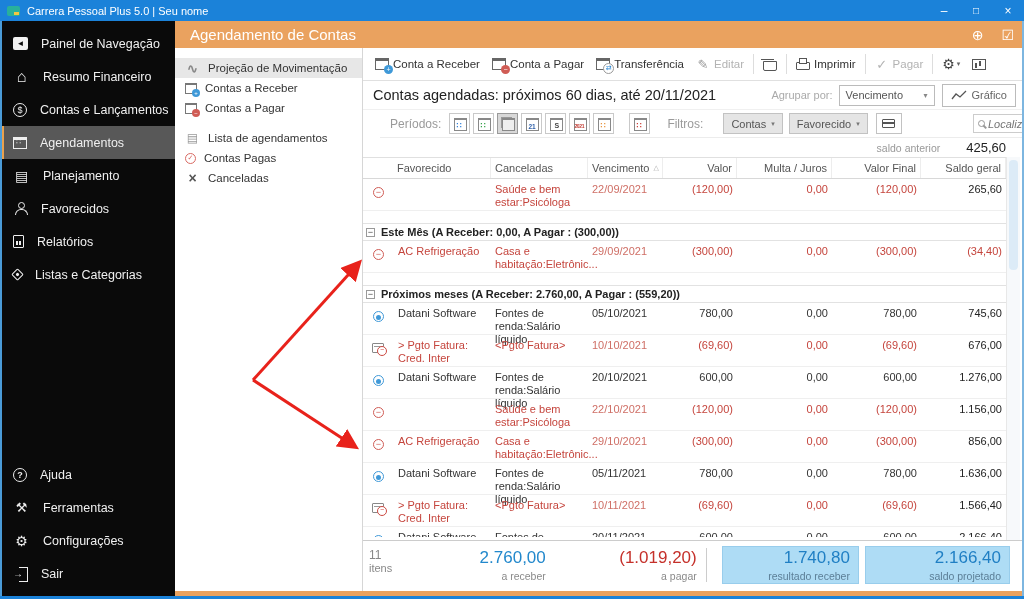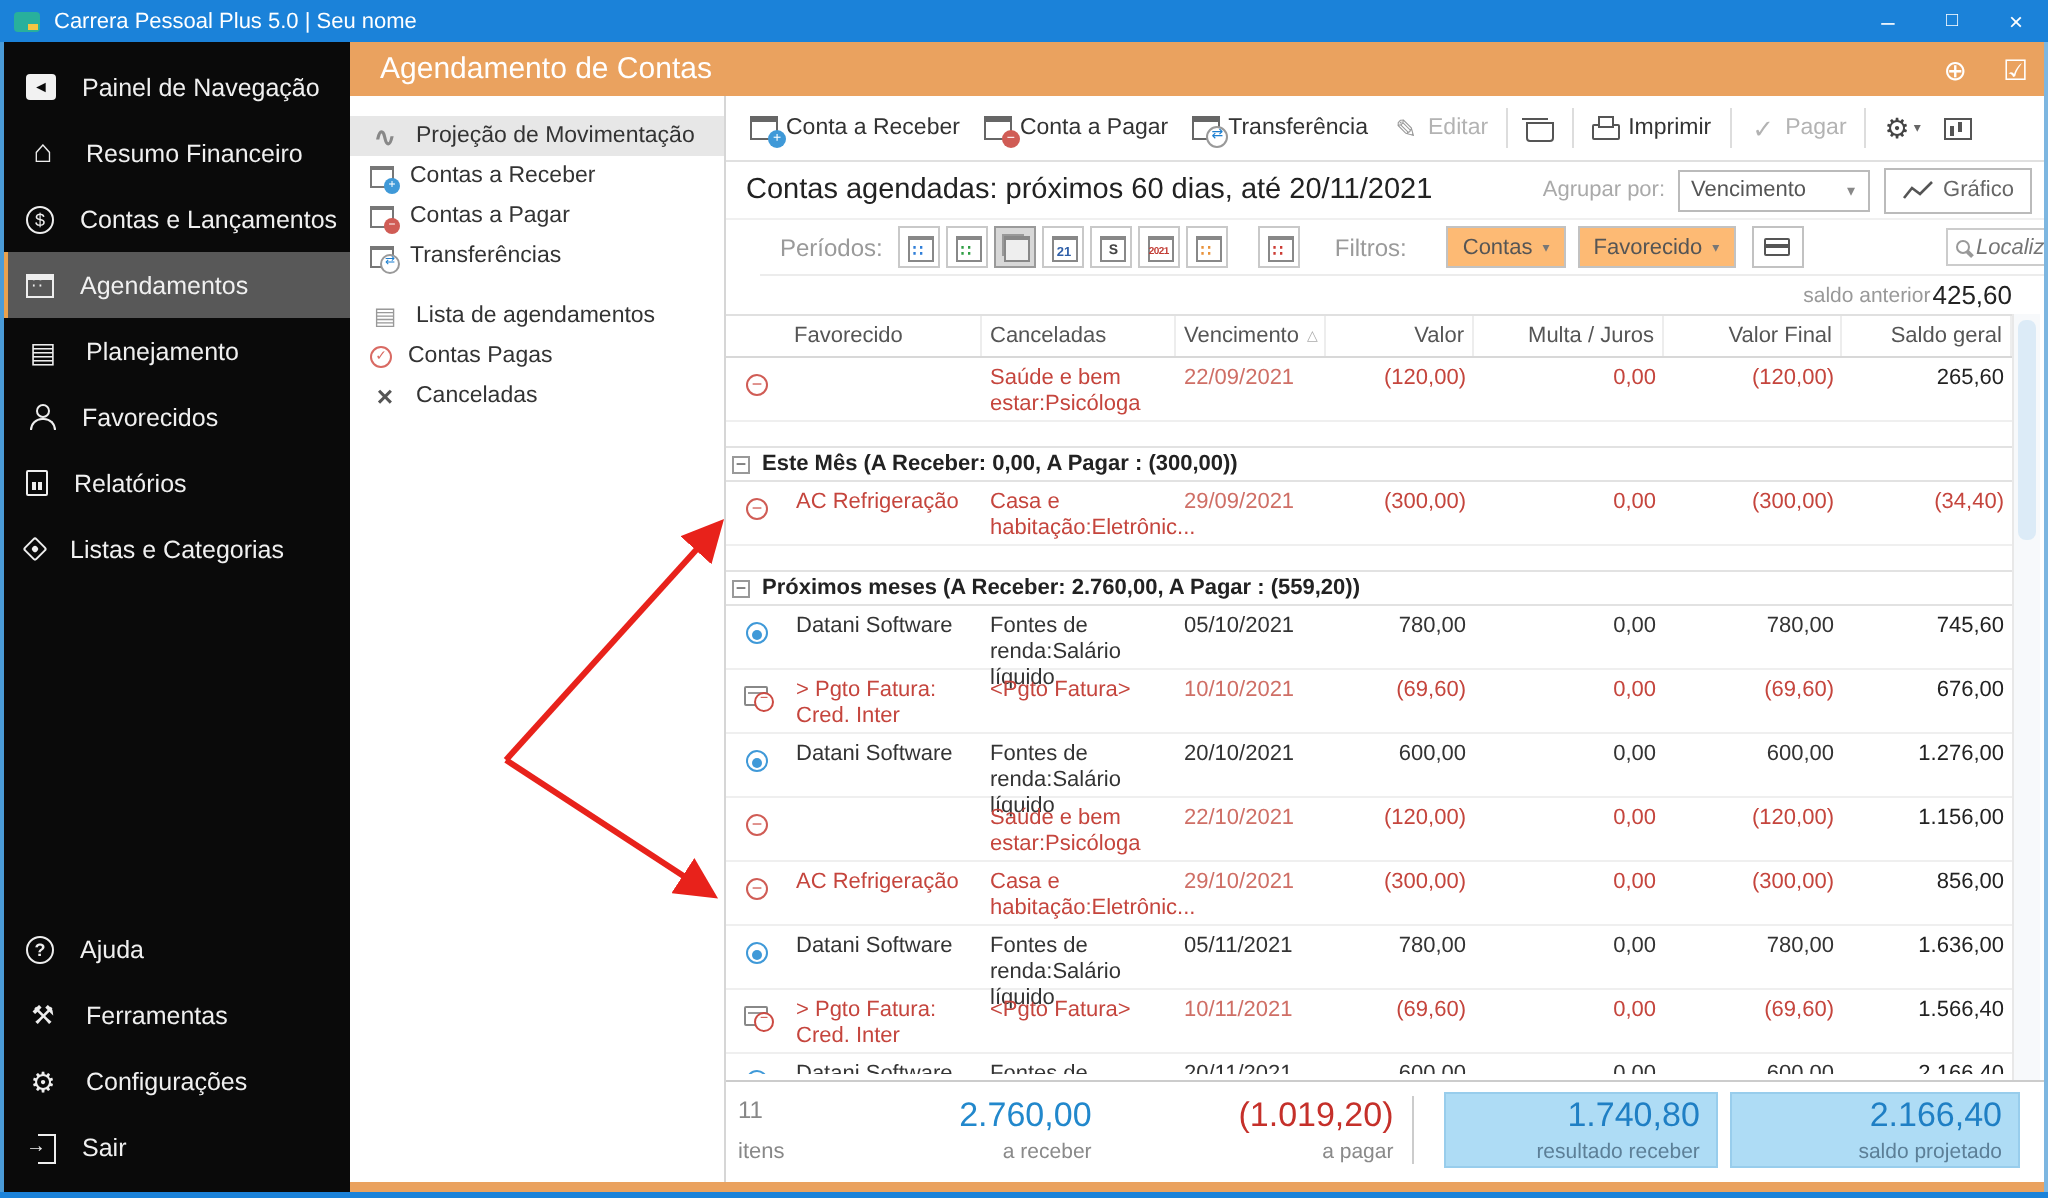--- a/index.html
+++ b/index.html
@@ -144,35 +144,35 @@
   .pbtn.gap { margin-left:12px; }
   .pbtn::after { position:absolute; font-weight:bold; }
   .pb-week-blue::after { content:"∷"; color:#2f7ed8; font-size:8px; left:6px; top:7px; }
   .pb-week-green::after { content:"∷"; color:#2f9e44; font-size:8px; left:6px; top:7px; }
   .pb-day-21::after { content:"21"; color:#2f5fa8; font-size:6.5px; left:6px; top:9px; }
   .pb-week-s::after { content:"S"; color:#444; font-size:7px; left:8px; top:8px; }
   .pb-year-2021::after { content:"2021"; color:#c23b33; font-size:5px; left:4px; top:9px; letter-spacing:-0.3px; }
   .pb-month-orange::after { content:"∷"; color:#e8923a; font-size:8px; left:6px; top:7px; }
   .pb-custom-red::after { content:"∷"; color:#cc3b33; font-size:8px; left:6px; top:7px; }
   .fbtns { display:flex; align-items:center; margin-left:6px; }
-  .fbtn { height:21px; border:1px solid #c2c2c2; background:#fdba74; display:inline-flex; align-items:center;
+  .fbtn { height:21px; border:1px solid #c2c2c2; background:#e5e5e5; display:inline-flex; align-items:center;
           padding:0 7px; font-size:11px; color:#555; margin-left:6px; cursor:default; }
   .fbtn::after { content:"▾"; font-size:7px; color:#777; margin-left:5px; }
   .cardbtn { width:26px; height:21px; border:1px solid #c2c2c2; background:#fff; margin-left:8px;
              display:flex; align-items:center; justify-content:center; cursor:default; }
   .cardbtn i { width:13px; height:9px; border:1px solid #555; border-radius:1px; position:relative; display:block; }
   .cardbtn i::before { content:""; position:absolute; left:0; top:1.5px; width:11px; height:2px; background:#555; }
   .locbox { margin-left:auto; width:64px; height:19px; border:1px solid #ccc; display:flex; align-items:center;
             padding:0 4px; gap:3px; overflow:hidden; }
   .locbox input { border:none; outline:none; width:100%; font-size:11px; font-style:italic; color:#777;
                   font-family:"Liberation Sans", sans-serif; }
 
   
   .prevrow { position:absolute; left:0; top:90px; width:643px; height:19px; display:flex; align-items:center;
-             justify-content:flex-end; gap:1px; }
+             justify-content:flex-end; gap:26px; }
   .prevlabel { font-size:10.5px; color:#999; }
   .prevvalue { font-size:13px; color:#222; }
 
   
   .thead { position:absolute; left:0; top:109px; width:643px; height:22px; border-top:1px solid #e0e0e0;
            border-bottom:1px solid #d8d8d8; display:flex; align-items:center; font-size:11px; color:#555; }
   .hc { height:100%; display:flex; align-items:center; border-right:1px solid #ededed; padding:0 4px; }
   .hc.num { justify-content:flex-end; }
   .hc0 { width:30px; border-right:none; }
   .hc1 { width:98px; } .hc2 { width:97px; } .hc3 { width:75px; } .hc4 { width:74px; }
@@ -212,21 +212,21 @@
   .ric-card::after { content:"−"; position:absolute; right:-4px; bottom:-4px; width:8px; height:8px; border:1px solid #cc4a42;
                      border-radius:50%; background:#fff; color:#cc4a42; font-size:7px; line-height:6px; text-align:center; }
 
   
   .vscroll { position:absolute; left:643px; top:109px; width:14px; height:383px; background:#f7f9fb; border-left:1px solid #e8e8e8; }
   .vscroll::after { content:""; position:absolute; left:2px; top:3px; width:9px; height:110px; background:#dcebf7; border-radius:4px; }
 
   
   .summary { position:absolute; left:0; top:492px; width:661px; height:51px; border-top:1px solid #ccc;
              display:flex; align-items:stretch; padding:5px 14px 7px 6px; background:#fff; }
-  .s-itens { width:48px; display:flex; flex-direction:column; justify-content:space-between; color:#888; padding:2px 0; }
+  .s-itens { width:48px; display:flex; flex-direction:column; color:#888; padding:2px 0; }
   .s-count { font-size:12px; } .s-countlabel { font-size:11px; }
   .sblock { display:flex; flex-direction:column; align-items:flex-end; justify-content:center; gap:2px; }
   .s-receber { width:130px; } .s-pagar { width:152px; }
   .sval { font-size:17px; }
   .slab { font-size:10.5px; color:#8a8a8a; }
   .s-receber .sval { color:#2288cc; }
   .s-pagar .sval { color:#c5302a; }
   .sdiv { width:1px; background:#ccc; margin:2px 9px; }
   .sbox { background:#aedcf5; border:1px solid #98cdec; padding:0 8px; margin-left:6px; }
   .s-previsto { width:138px; } .s-projetado { width:146px; }
@@ -356,24 +356,20 @@
         <div class="subitem">
           <span class="sicon sic-cal-plus"></span>
           <span class="slabel">Contas a Receber</span>
         </div>
 
         <div class="subitem">
           <span class="sicon sic-cal-minus"></span>
           <span class="slabel">Contas a Pagar</span>
         </div>
 
-        <div class="subitem">
-          <span class="sicon sic-cal-arrows"></span>
-          <span class="slabel">Transferências</span>
-        </div>
 
         <div class="subitem gap">
           <span class="sicon sic-list">
             <i>▤</i>
           </span>
           <span class="slabel">Lista de agendamentos</span>
         </div>
 
 
         <div class="subitem">

